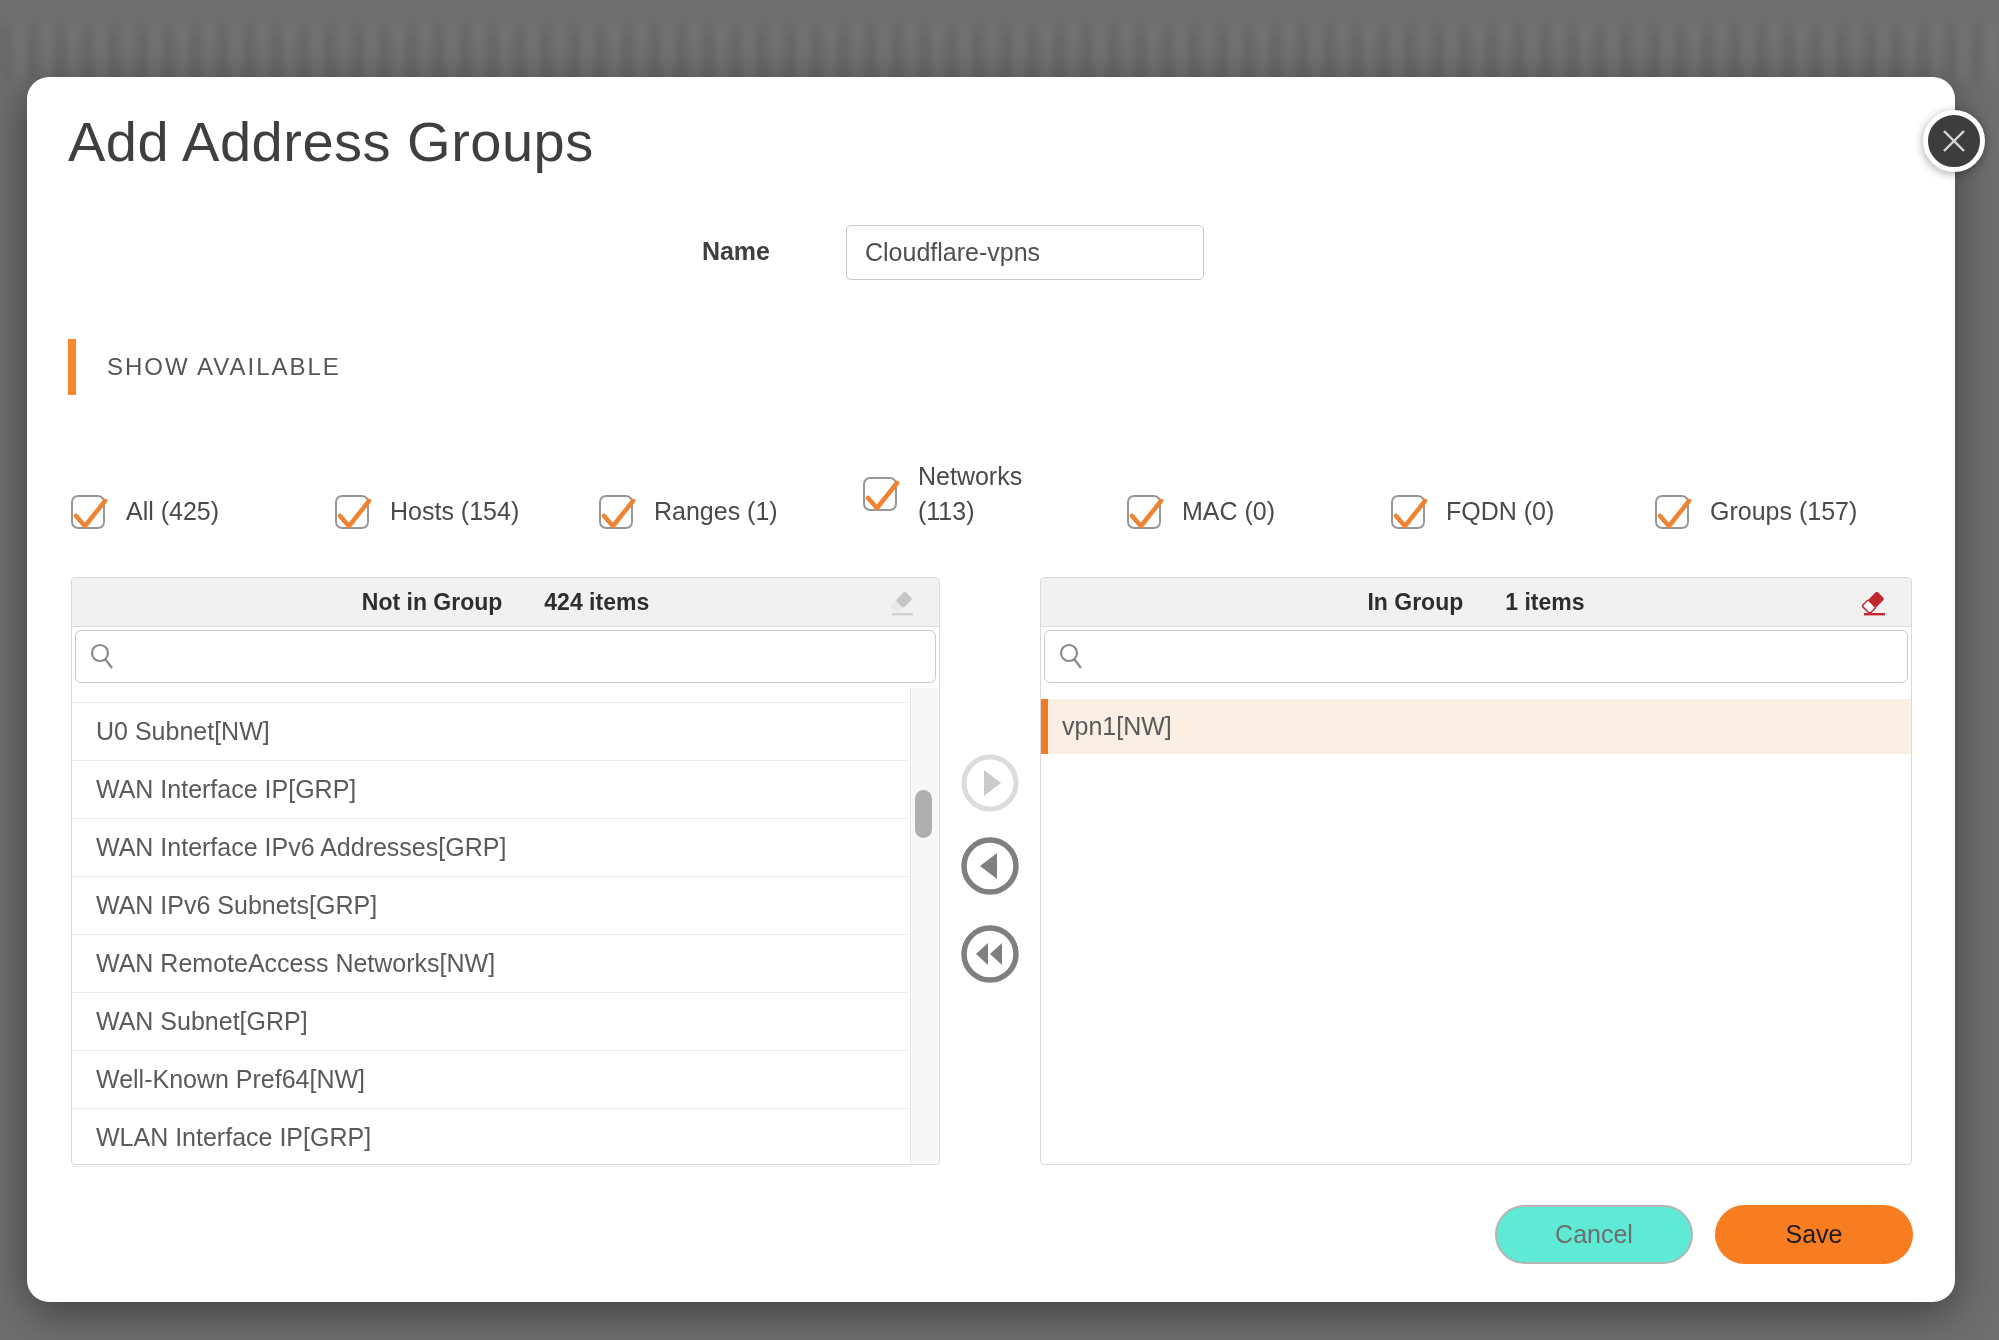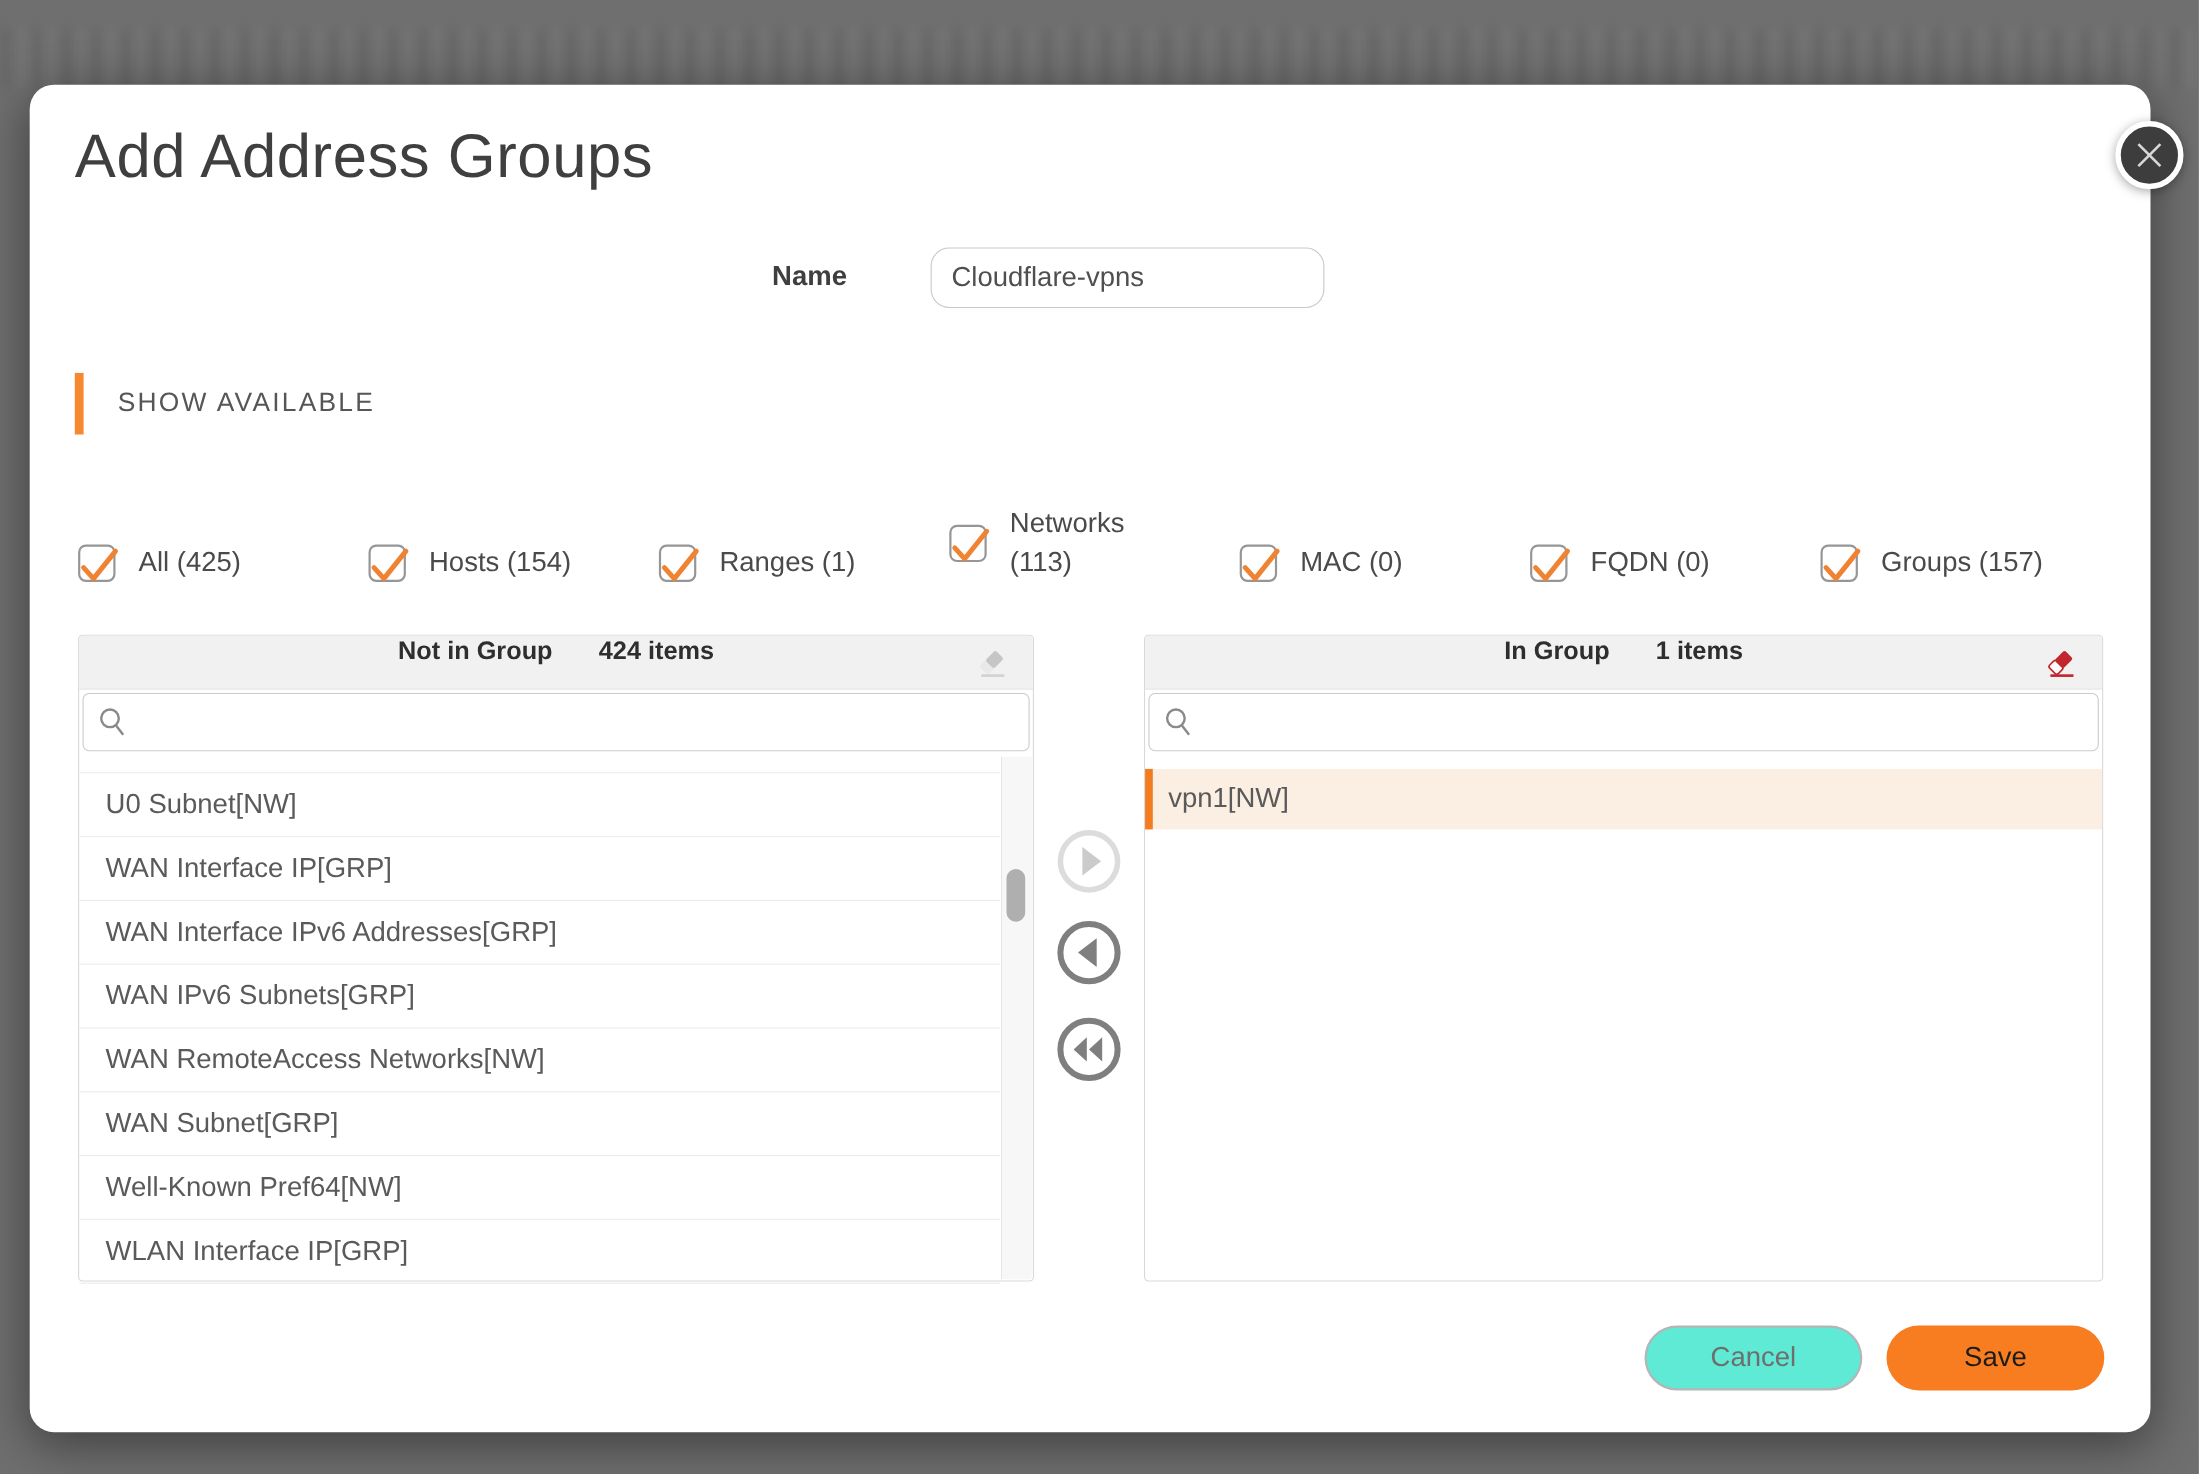--- a/index.html
+++ b/index.html
@@ -28,21 +28,21 @@
     background:#3D3D3D;border:5px solid #FFFFFF;box-sizing:border-box;
     display:flex;align-items:center;justify-content:center;cursor:pointer;
     box-shadow:0 2px 10px rgba(0,0,0,.35);
   }
   .name-label{
     position:absolute;left:603px;top:160px;width:140px;text-align:right;
     font-size:25px;font-weight:bold;color:#3F3F3F;
   }
   .name-input{
     position:absolute;left:819px;top:148px;width:358px;height:55px;box-sizing:border-box;
-    border:1px solid #C9C9C9;border-radius:17px;padding:0 18px;
+    border:1px solid #C9C9C9;border-radius:5px;padding:0 18px;
     font-size:25px;color:#4F4F4F;font-family:inherit;outline:none;background:#fff;
   }
   .section-bar{
     position:absolute;left:41px;top:262px;width:8px;height:56px;background:#F6892F;
   }
   .section-text{
     position:absolute;left:80px;top:276px;
     font-size:24px;color:#565656;letter-spacing:2px;
   }
   .filters{
@@ -58,21 +58,21 @@
   }
   .checkbox svg{position:absolute;left:-4px;top:-3px;overflow:visible;}
   .panel{
     position:absolute;top:500px;height:588px;box-sizing:border-box;
     border:1px solid #D9D9D9;border-radius:4px;background:#fff;
   }
   .panel-left{left:44px;width:869px;}
   .panel-right{left:1013px;width:872px;}
   .panel-header{
     position:relative;height:48px;background:#F1F1F1;border-bottom:1px solid #DCDCDC;
-    display:flex;justify-content:center;gap:42px;
+    display:flex;align-items:center;justify-content:center;gap:42px;
     border-radius:3px 3px 0 0;
   }
   .panel-header .ph-title,.panel-header .ph-count{
     font-size:23px;font-weight:bold;color:#2E2E2E;
   }
   .eraser-btn{
     position:absolute;right:20px;top:9px;width:32px;height:32px;cursor:pointer;
     display:flex;align-items:center;justify-content:center;
   }
   .search-wrap{position:relative;margin:3px;}

